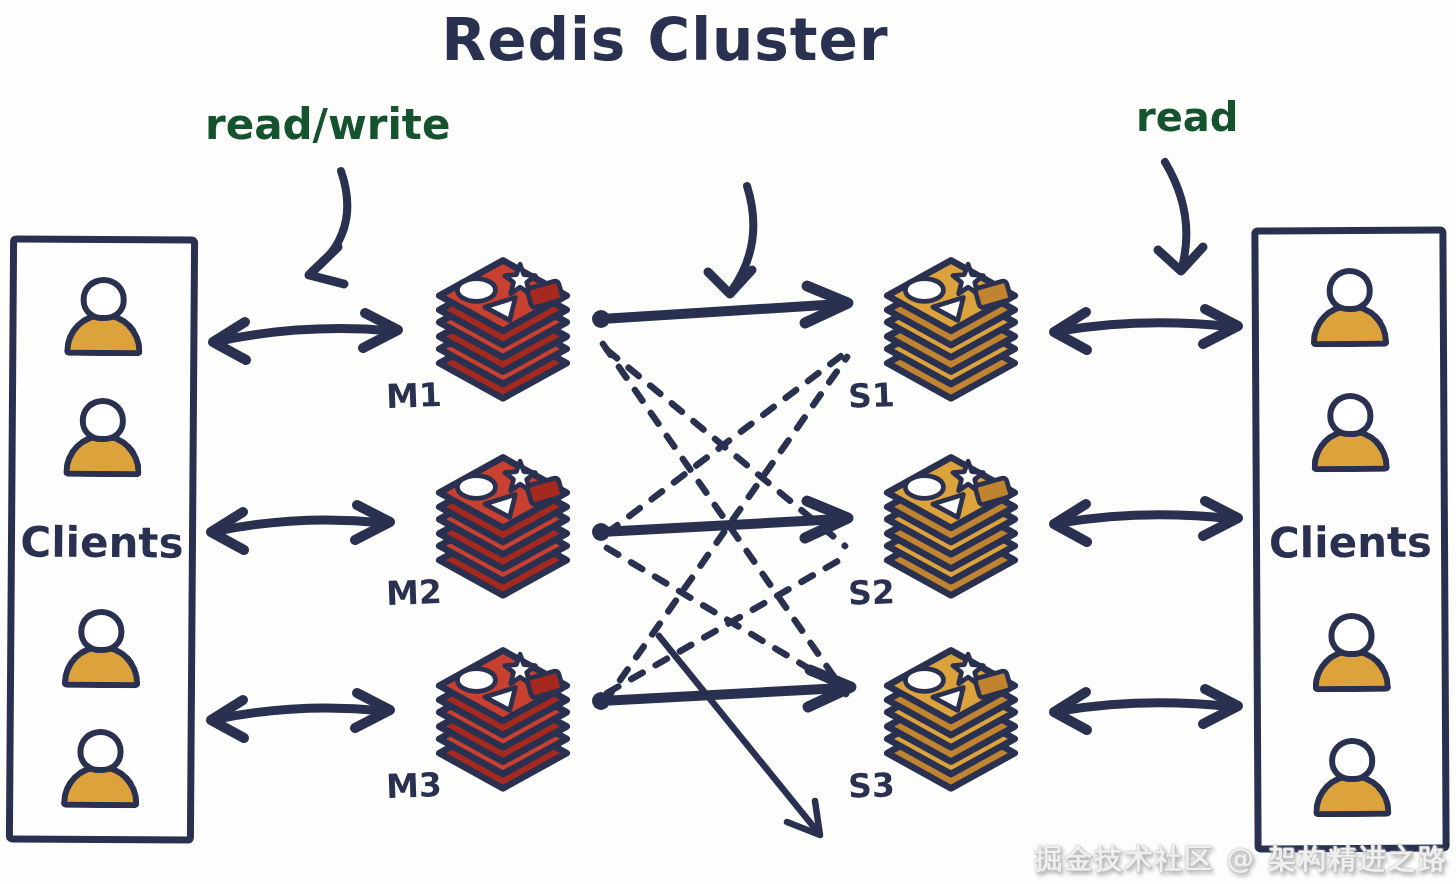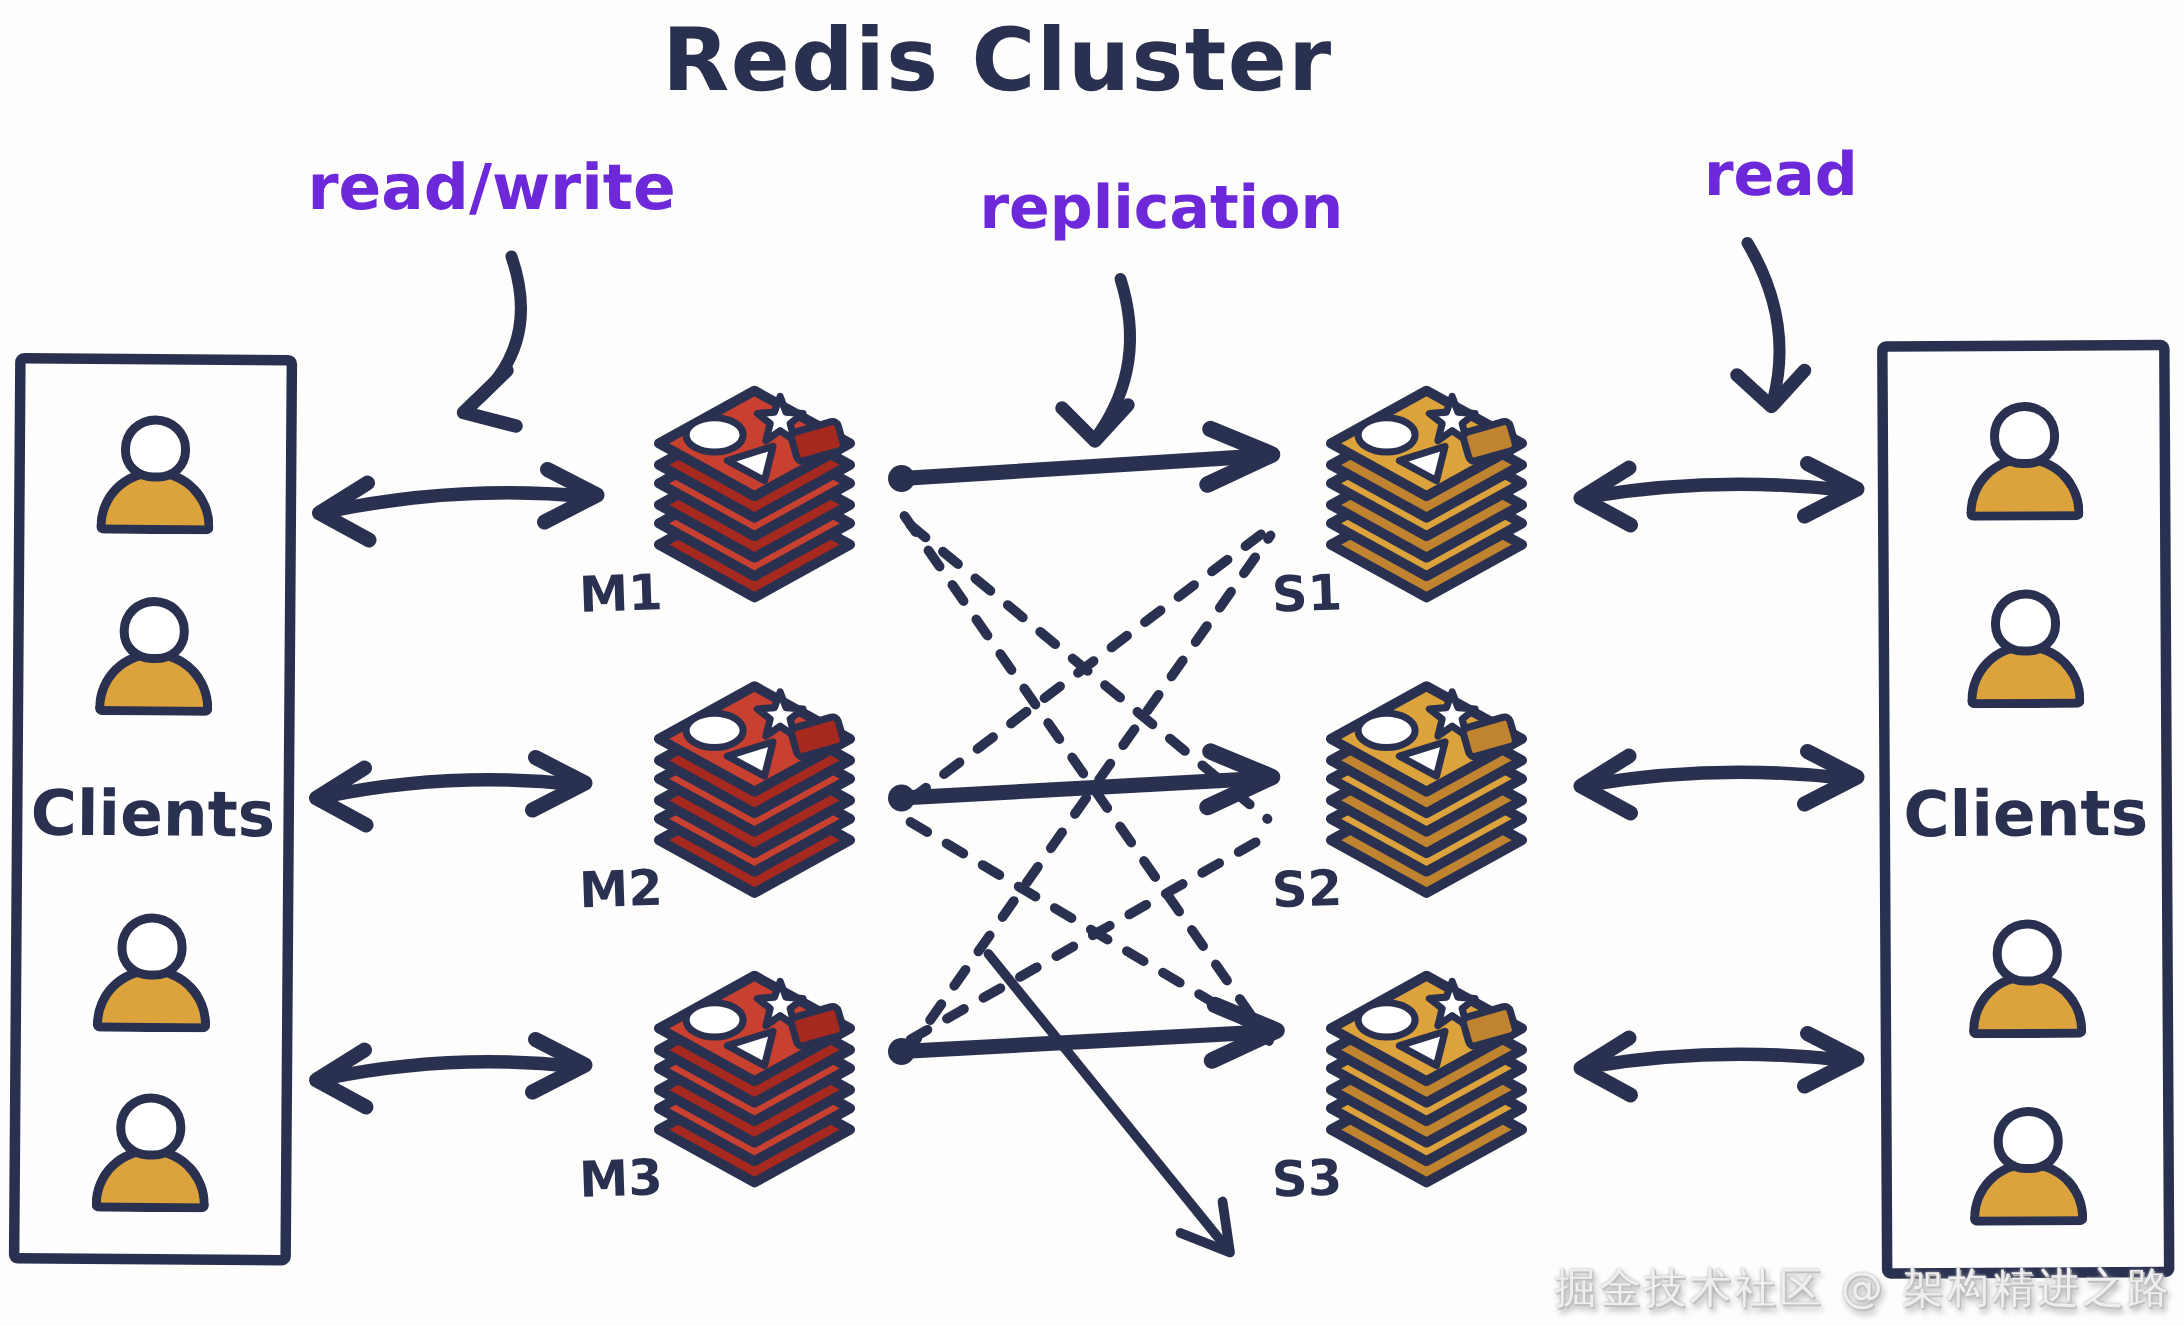--- a/index.html
+++ b/index.html
@@ -5,21 +5,21 @@
   * { margin:0; padding:0; box-sizing:border-box; }
   html,body { width:1456px; height:884px; background:#ffffff; overflow:hidden;
               font-family:"DejaVu Sans","Liberation Sans",sans-serif; }
   .canvas { position:relative; width:1456px; height:884px; background:#fdfdfc; color:#2a3150; }
 
   .overlay { position:absolute; left:0; top:0; width:1456px; height:884px; pointer-events:none; }
 
   .title { position:absolute; left:665px; top:6px; transform:translateX(-50%);
            font-size:58px; font-weight:800; letter-spacing:1px; white-space:nowrap; color:#2a3150; }
 
-  .anno { position:absolute; font-weight:700; color:#6d28d9; white-space:nowrap; }
+  .anno { position:absolute; font-weight:700; color:#14532d; white-space:nowrap; }
   .anno.rw   { left:205px;  top:100px; font-size:42px; }
   .anno.repl { left:653px;  top:116px; font-size:40px; }
   .anno.read { left:1136px; top:94px;  font-size:40px;text-align:right; }
   .anno.goss { left:864px;  top:822px; font-size:38px; }
 
   
   .cbox { position:absolute; border:7px solid #2a3150; border-radius:6px; background:#fefefe;
           display:flex; flex-direction:column; align-items:center; justify-content:space-between;
           padding:34px 0 28px 0; }
   .cbox.left  { left:8px;    top:236px; width:188px; height:607px; transform:rotate(0.4deg); }
@@ -35,21 +35,21 @@
   
   .node { position:absolute; width:162px; height:153px; }
   .node svg.stack { width:162px; height:154px; display:block; }
   .node .nlabel { position:absolute; font-size:33px; font-weight:800; color:#2a3150;
                   transform:rotate(-2deg); white-space:nowrap; }
   .node.master .nlabel { left:-36px; top:126px; }
   .node.slave  .nlabel { left:-22px; top:126px; }
   .m1 { left:422px; top:250px; } .m2 { left:422px; top:447px; } .m3 { left:422px; top:640px; }
   .s1 { left:870px; top:250px; } .s2 { left:870px; top:447px; } .s3 { left:870px; top:640px; }
 
-  .watermark { position:absolute; right:8px; bottom:6px; font-size:28px; font-weight:400;
+  .watermark { position:absolute; right:8px; bottom:6px; font-size:28px; font-weight:700;
                letter-spacing:2px; color:#efefef; white-space:nowrap;
                text-shadow:1px 1px 0 #c0c0c0, 2px 3px 4px #9a9a9a, 0 0 2px #b5b5b5; }
 
   
   .ink   { stroke:#2a3150; fill:none; stroke-linecap:round; stroke-linejoin:round; }
   .da    { stroke-width:9; }
   .dahead{ stroke-width:10; }
   .ra    { stroke-width:10; }
   .rahead{ stroke-width:11; }
   .ca    { stroke-width:8; }
@@ -162,21 +162,20 @@
       <path class="ink cahead" d="M1203 247 L1181 271 L1158 250"></path>
     </g>
     <g>
       <path class="ink ga" d="M659 636 L817 831"></path>
       <path class="ink ga" d="M815 801 L820 835 L787 822"></path>
     </g>
   </svg>
 
   <div class="title">Redis Cluster</div>
   <div class="anno rw">read/write</div>
-  <div class="anno repl">replication</div>
   <div class="anno read">read</div>
 
   <div class="cbox left">
     <div class="person">
       <div class="head"></div>
       <div class="body"></div>
     </div>
     <div class="person">
       <div class="head"></div>
       <div class="body"></div>

